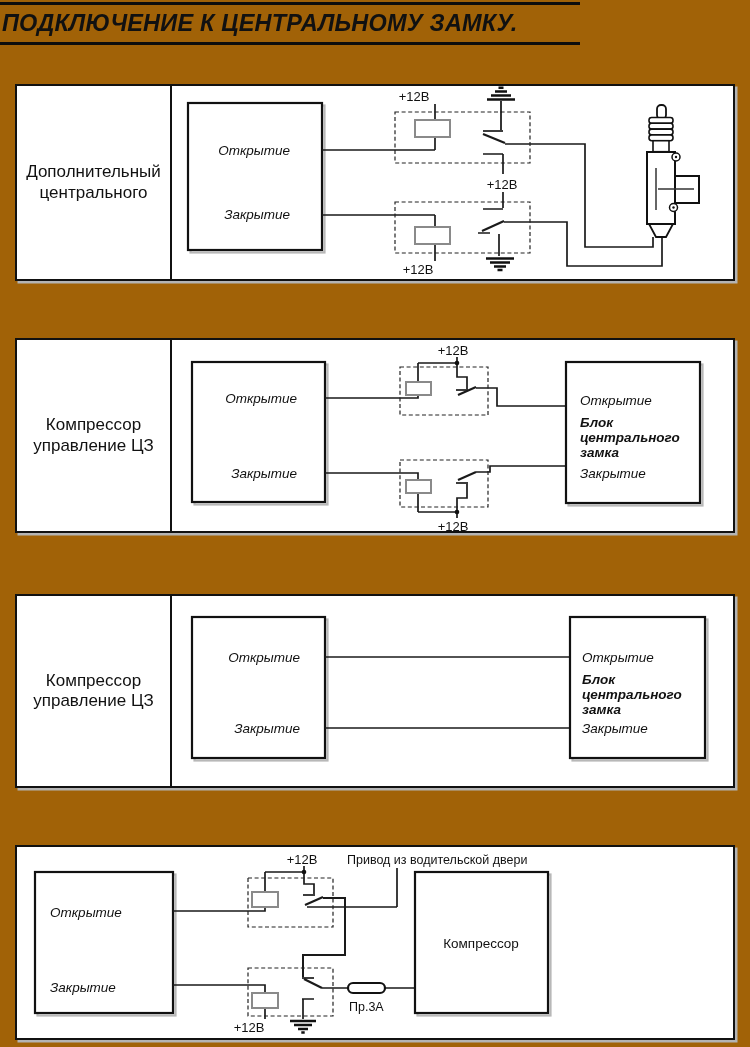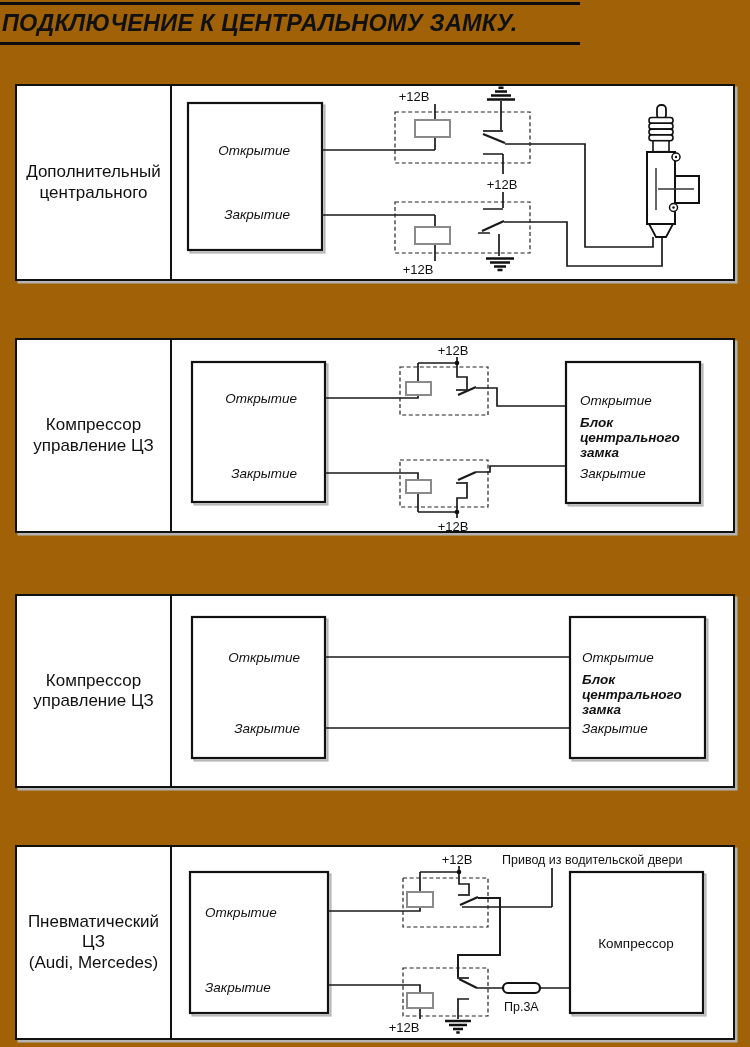--- a/index.html
+++ b/index.html
@@ -189,25 +189,20 @@
         <text class="t-it" x="582" y="662">Открытие</text>
         <text class="t-bit" x="582" y="684">Блок</text>
         <text class="t-bit" x="582" y="699">центрального</text>
         <text class="t-bit" x="582" y="714">замка</text>
         <text class="t-it" x="582" y="733">Закрытие</text>
       </svg>
     </div>
   </div>
 
   <div class="panel" style="top:845px;height:195px;">
-    <div class="panel-label">
-      <span>Пневматический</span>
-      <span>ЦЗ</span>
-      <span>(Audi, Mercedes)</span>
-    </div>
     <div class="panel-diagram">
       <svg width="559" height="191" viewBox="172 847 559 191">
 
         <rect class="boxshadow" x="192.5" y="874.5" width="138" height="141"></rect>
         <rect class="boxline" x="190" y="872" width="138" height="141"></rect>
         <text class="t-it" x="205" y="917">Открытие</text>
         <text class="t-it" x="205" y="992">Закрытие</text>
 
         <g>
           <path class="wire" d="M328 911 H420 V907 M420 892 V872 M420 872 H459 M459 866 V872"></path>

